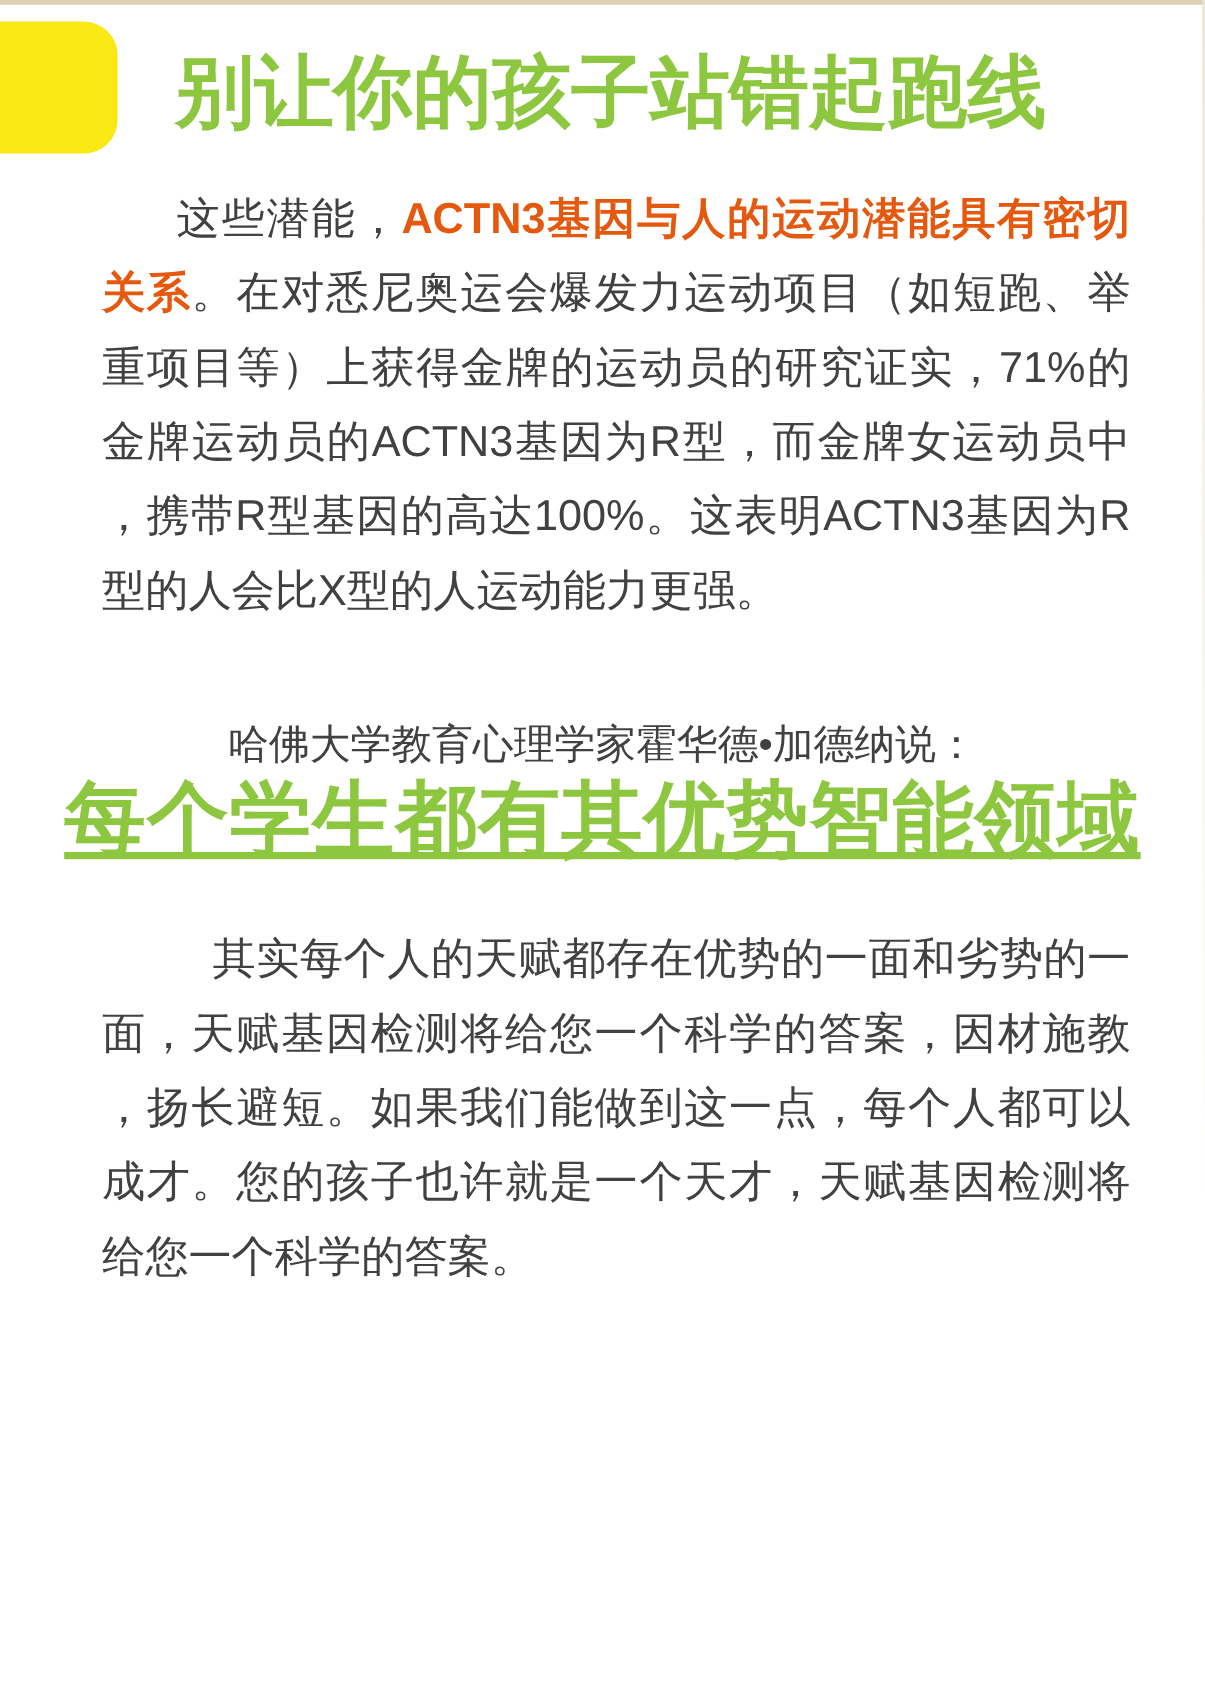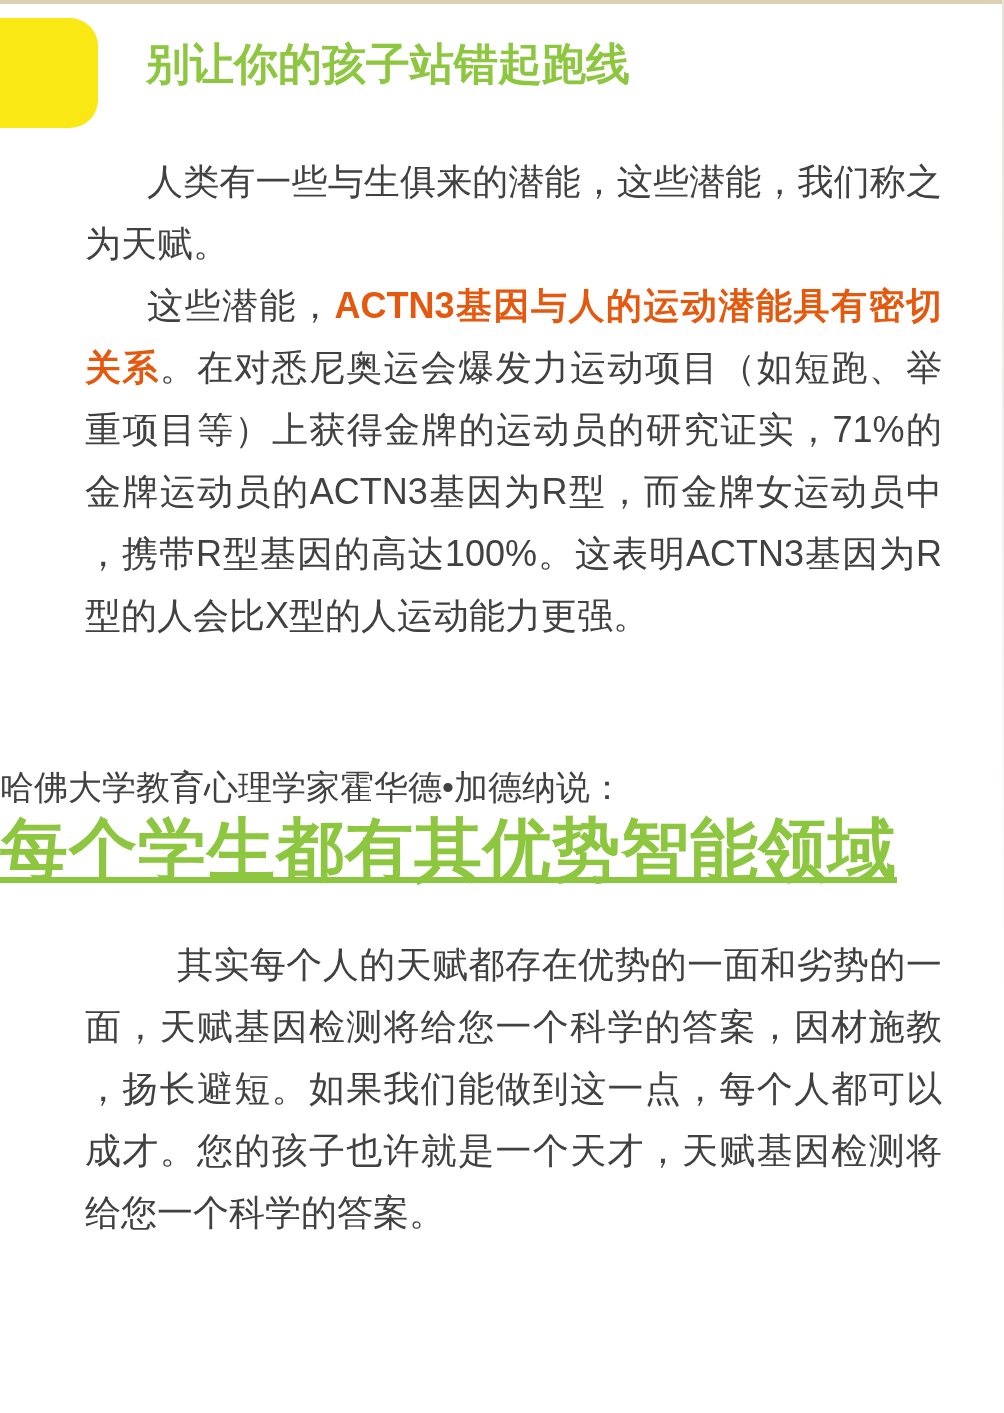--- a/index.html
+++ b/index.html
@@ -23,55 +23,54 @@
     background:linear-gradient(var(--edge-shade), rgba(230,228,214,0));
   }
   .header{position:relative;height:126px;}
   .yellow-tab{
     position:absolute;left:0;top:14px;width:98px;height:110px;
     background:var(--tab-yellow);
     border-radius:0 28px 28px 0;
   }
   .title{
     position:absolute;left:146px;top:36px;margin:0;
-    font-size:44px;line-height:1.1;font-weight:bold;
+    font-size:66px;line-height:1.1;font-weight:bold;
     color:var(--title-green);white-space:nowrap;
   }
   .body-copy{
     margin:0 62px 0 85px;
     color:var(--body-gray);
     font-size:36px;line-height:62px;
     text-align:justify;text-justify:inter-ideograph;
     line-break:anywhere;
   }
   .body-copy.intro{margin-top:21px;}
   .body-para{margin:0;text-indent:62px;}
   .intro .body-para:nth-child(3){margin-top:14px;}
   .em{color:var(--emphasis-orange);font-weight:bold;}
-  .quote{margin-top:116px;}
+  .quote{text-align:center;margin-top:74px;}
   .quote-attribution{margin:0;font-size:34px;line-height:48px;color:var(--body-gray);}
   .quote-headline{
     margin:6px 0 0;font-size:68px;line-height:64px;font-weight:bold;
     color:var(--title-green);letter-spacing:1px;text-decoration:underline;
   }
   .body-copy.closing{margin-top:53px;}
   .closing .body-para{text-indent:92px;}
 </style>
 </head>
 <body>
 
 <div class="top-rule"></div>
 
 <header class="header">
   <div class="yellow-tab"></div>
   <h1 class="title">别让你的孩子站错起跑线</h1>
 </header>
 
 <section class="body-copy intro">
-    <p class="body-para"><span class="plain">人类有一些与生俱来的潜能，这些潜能，我们称之为天赋。</span></p>
     <p class="body-para"><span class="plain">这些潜能，</span><span class="em">ACTN3基因与人的运动潜能具有密切关系</span><span class="plain">。在对悉尼奥运会爆发力运动项目（如短跑、举重项目等）上获得金牌的运动员的研究证实，71%的金牌运动员的ACTN3基因为R型，而金牌女运动员中，携带R型基因的高达100%。这表明ACTN3基因为R型的人会比X型的人运动能力更强。</span></p>
   </section>
 
 <section class="quote">
   <p class="quote-attribution">哈佛大学教育心理学家霍华德•加德纳说：</p>
   <h2 class="quote-headline">每个学生都有其优势智能领域</h2>
 </section>
 
 <section class="body-copy closing">
     <p class="body-para"><span class="plain">其实每个人的天赋都存在优势的一面和劣势的一面，天赋基因检测将给您一个科学的答案，因材施教，扬长避短。如果我们能做到这一点，每个人都可以成才。您的孩子也许就是一个天才，天赋基因检测将给您一个科学的答案。</span></p>

